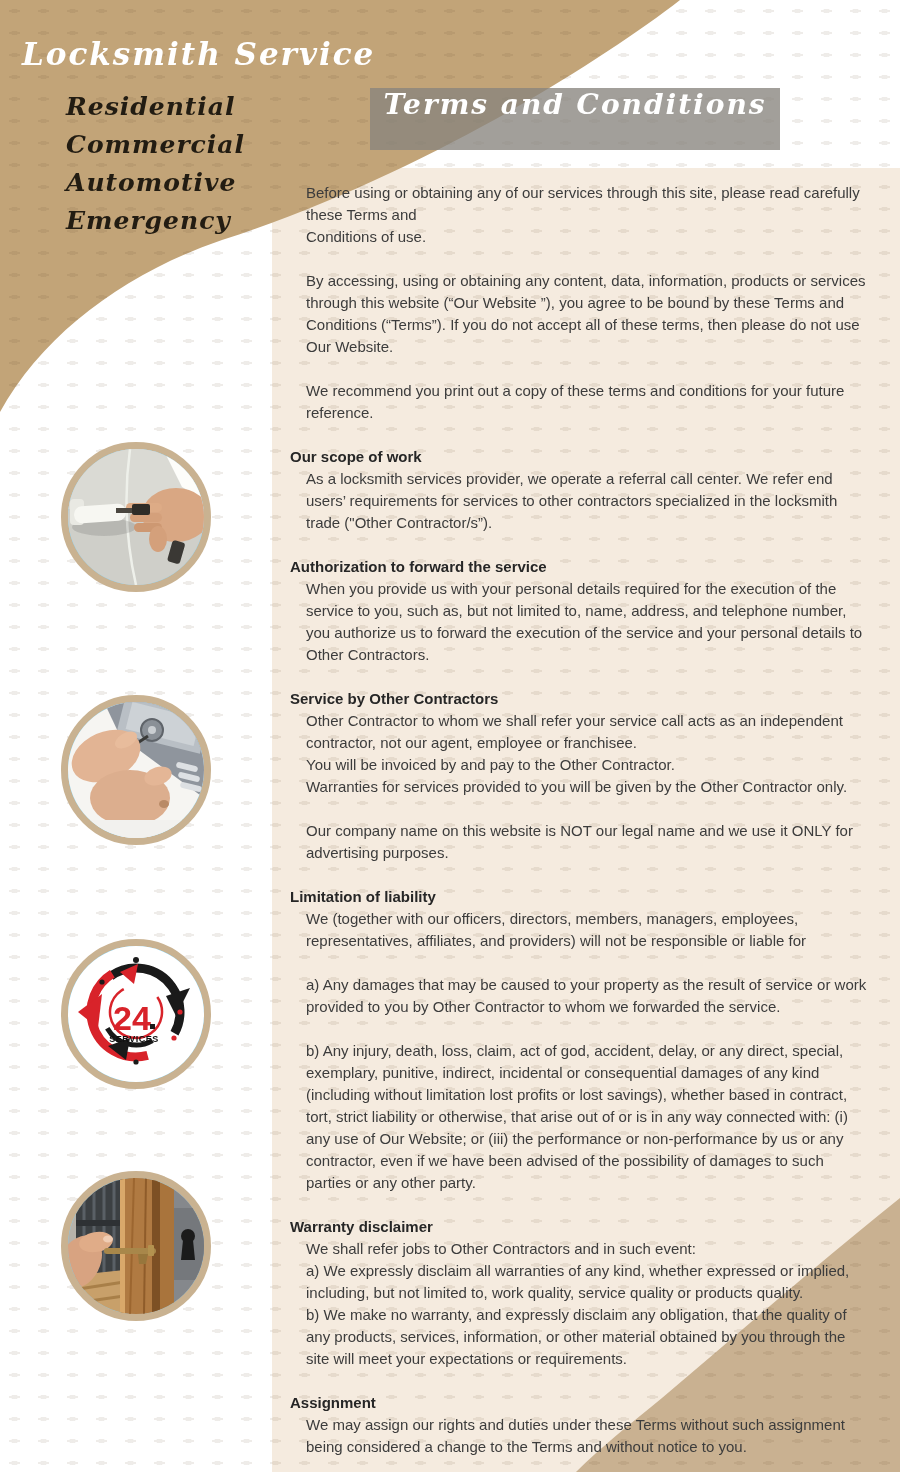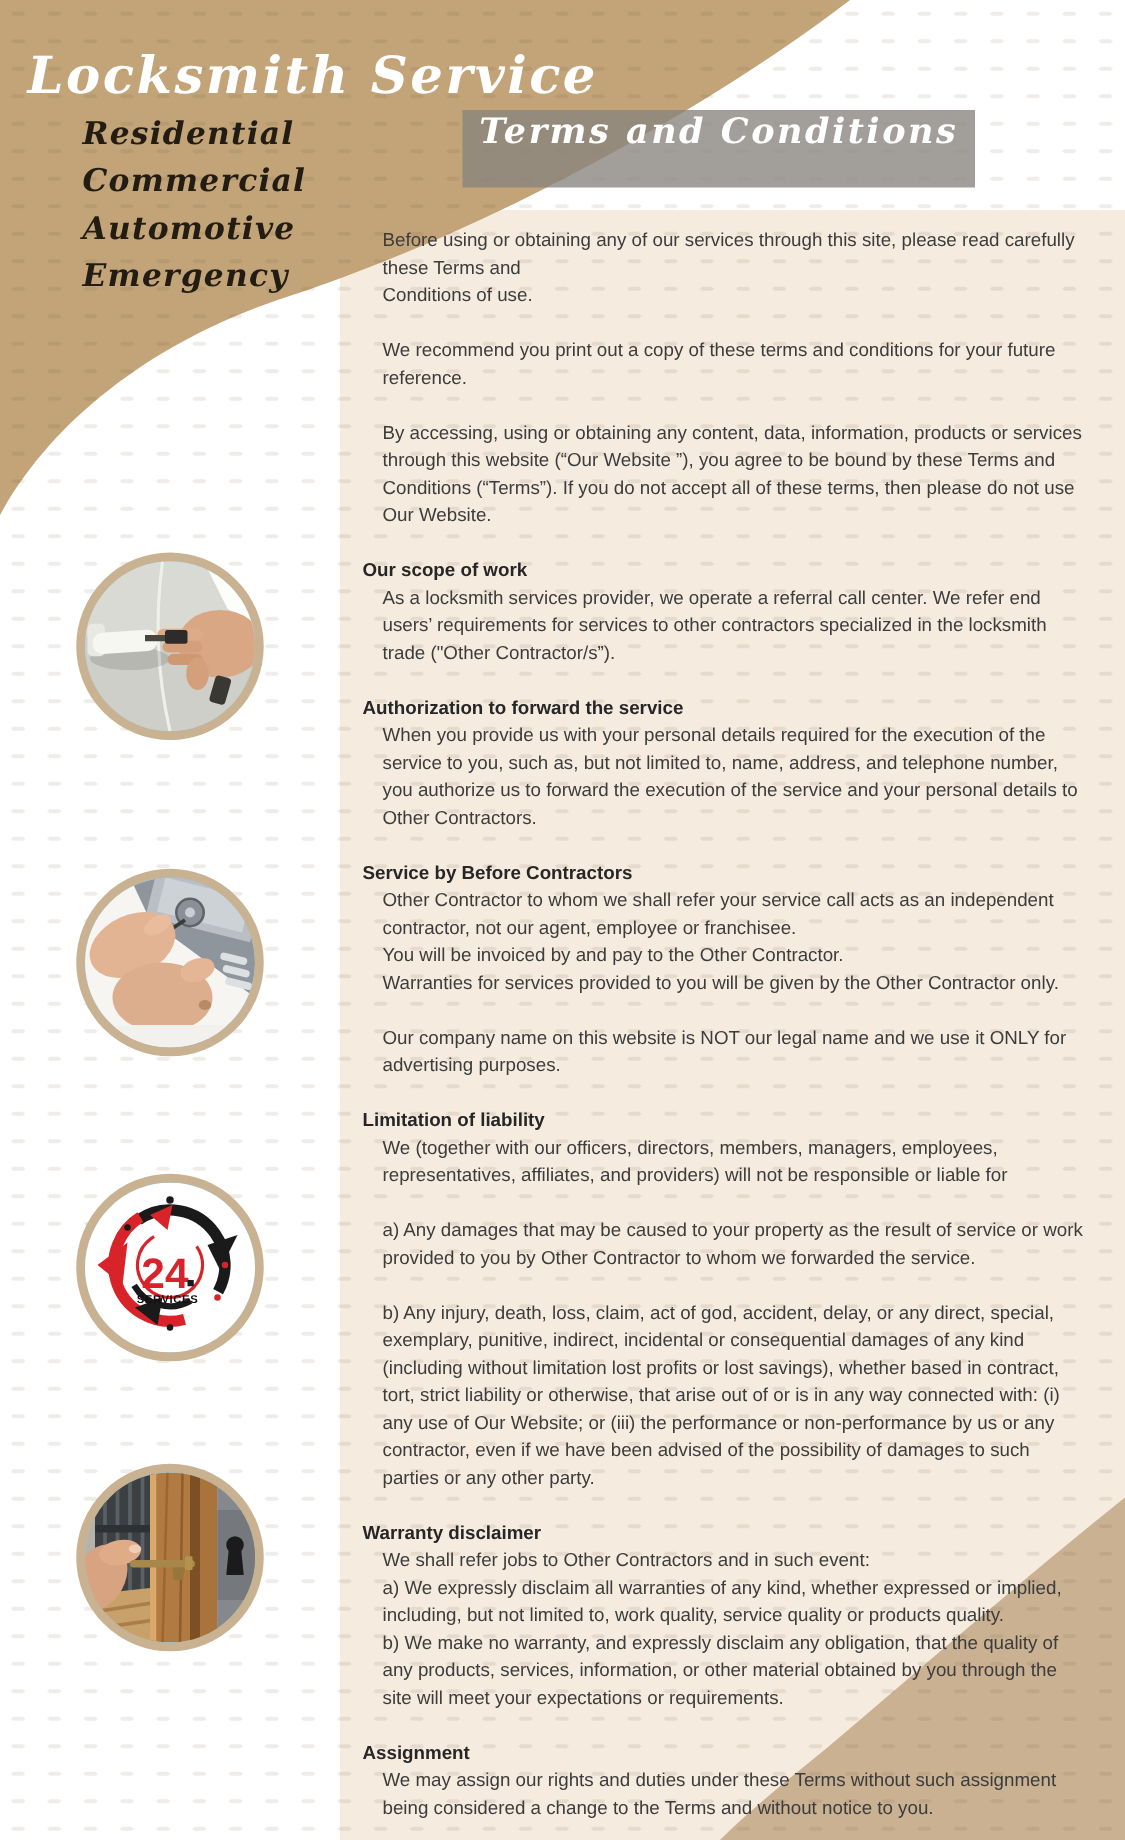--- a/index.html
+++ b/index.html
@@ -16,21 +16,21 @@
   .dots{
     position:absolute;inset:0;pointer-events:none;
     background-image:radial-gradient(ellipse 8px 2.5px at center,
       rgba(95,70,40,0.10) 0 68%, transparent 72%);
     background-size:29px 22px;
   }
   
   .brand-title{
     position:absolute;left:22px;top:36px;
     font-family:"DejaVu Serif",serif;font-style:italic;font-weight:bold;
-    font-size:41px;color:#ffffff;letter-spacing:2px;white-space:nowrap;
+    font-size:31px;color:#ffffff;letter-spacing:2px;white-space:nowrap;
   }
   .service-list{position:absolute;left:66px;top:88px;}
   .service-item{
     font-family:"DejaVu Serif",serif;font-style:italic;font-weight:bold;
     font-size:25px;line-height:38px;color:#221c12;letter-spacing:1px;
     white-space:nowrap;
   }
   .terms-bar{
     position:absolute;left:370px;top:88px;width:410px;height:62px;
     background:rgba(136,132,126,0.78);
@@ -85,27 +85,27 @@
       <div class="service-item">Emergency</div>
     </div>
 
   <div class="terms-bar">
     <span class="terms-bar-title">Terms and Conditions</span>
   </div>
 
   <div class="content">
       <p>Before using or obtaining any of our services through this site, please read carefully these Terms and
 Conditions of use.</p>
+      <p>By accessing, using or obtaining any content, data, information, products or services through this website (“Our Website ”), you agree to be bound by these Terms and Conditions (“Terms”). If you do not accept all of these terms, then please do not use Our Website.</p>
       <p>We recommend you print out a copy of these terms and conditions for your future reference.</p>
-      <p>By accessing, using or obtaining any content, data, information, products or services through this website (“Our Website ”), you agree to be bound by these Terms and Conditions (“Terms”). If you do not accept all of these terms, then please do not use Our Website.</p>
       <h3>Our scope of work</h3>
       <p>As a locksmith services provider, we operate a referral call center. We refer end users’ requirements for services to other contractors specialized in the locksmith trade ("Other Contractor/s”).</p>
       <h3>Authorization to forward the service</h3>
       <p>When you provide us with your personal details required for the execution of the service to you, such as, but not limited to, name, address, and telephone number, you authorize us to forward the execution of the service and your personal details to Other Contractors.</p>
-      <h3>Service by Before Contractors</h3>
+      <h3>Service by Other Contractors</h3>
       <p>Other Contractor to whom we shall refer your service call acts as an independent contractor, not our agent, employee or franchisee.
 You will be invoiced by and pay to the Other Contractor.
 Warranties for services provided to you will be given by the Other Contractor only.</p>
       <p>Our company name on this website is NOT our legal name and we use it ONLY for advertising purposes.</p>
       <h3>Limitation of liability</h3>
       <p>We (together with our officers, directors, members, managers, employees, representatives, affiliates, and providers) will not be responsible or liable for</p>
       <p>a) Any damages that may be caused to your property as the result of service or work provided to you by Other Contractor to whom we forwarded the service.</p>
       <p>b) Any injury, death, loss, claim, act of god, accident, delay, or any direct, special, exemplary, punitive, indirect, incidental or consequential damages of any kind (including without limitation lost profits or lost savings), whether based in contract, tort, strict liability or otherwise, that arise out of or is in any way connected with: (i) any use of Our Website; or (iii) the performance or non-performance by us or any contractor, even if we have been advised of the possibility of damages to such parties or any other party.</p>
       <h3>Warranty disclaimer</h3>
       <p>We shall refer jobs to Other Contractors and in such event:

